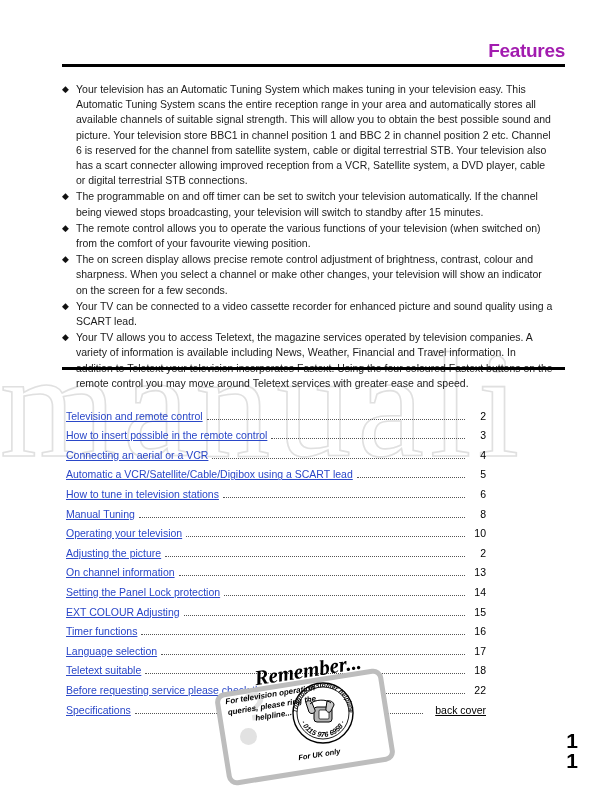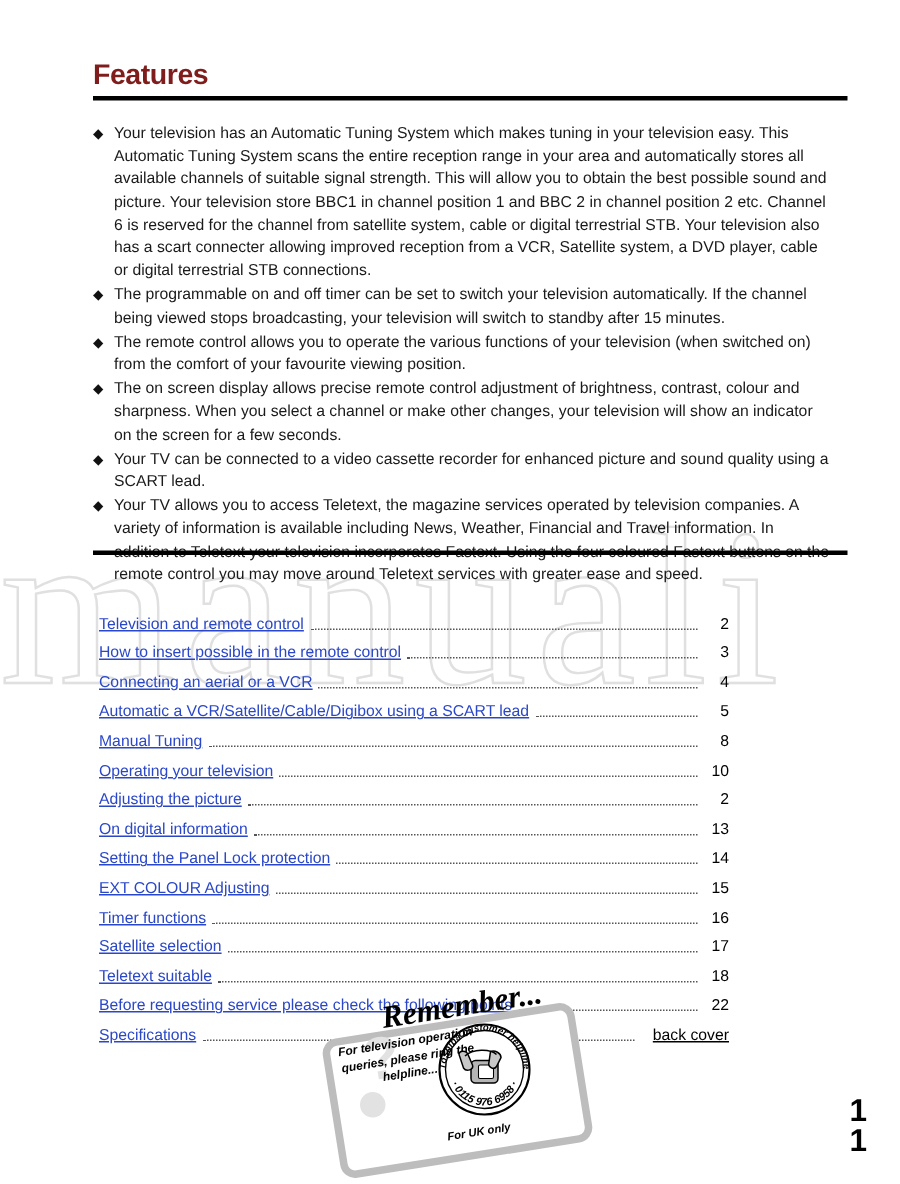--- a/index.html
+++ b/index.html
@@ -44,26 +44,26 @@
     height: 789px;
   }
 
   
   .section-head {
     position: absolute;
     left: 62px;
     width: 503px;
   }
   .section-head .title {
-    text-align: left;
+    text-align: right;
     font-size: 19px;
     font-weight: bold;
     letter-spacing: -0.3px;
     line-height: 22px;
-    color: #7f1d1d;
+    color: #a21caf;
   }
   .section-head .rule {
     margin-top: 2px;
     height: 3px;
     background: #000;
   }
 
   #head-features { top: 40px; }
   #head-contents { top: 365px; }
 
@@ -285,56 +285,61 @@
       <span class="toc-label">Connecting an aerial or a VCR</span>
       <span class="toc-dots"></span>
       <span class="toc-page">4</span>
     </div>
     <div class="toc-row">
       <span class="toc-label">Automatic a VCR/Satellite/Cable/Digibox using a SCART lead</span>
       <span class="toc-dots"></span>
       <span class="toc-page">5</span>
     </div>
     <div class="toc-row">
+      <span class="toc-label">How to tune in television stations</span>
+      <span class="toc-dots"></span>
+      <span class="toc-page">6</span>
+    </div>
+    <div class="toc-row">
       <span class="toc-label">Manual Tuning</span>
       <span class="toc-dots"></span>
       <span class="toc-page">8</span>
     </div>
     <div class="toc-row">
       <span class="toc-label">Operating your television</span>
       <span class="toc-dots"></span>
       <span class="toc-page">10</span>
     </div>
     <div class="toc-row">
       <span class="toc-label">Adjusting the picture</span>
       <span class="toc-dots"></span>
       <span class="toc-page">2</span>
     </div>
     <div class="toc-row">
-      <span class="toc-label">On digital information</span>
+      <span class="toc-label">On channel information</span>
       <span class="toc-dots"></span>
       <span class="toc-page">13</span>
     </div>
     <div class="toc-row">
       <span class="toc-label">Setting the Panel Lock protection</span>
       <span class="toc-dots"></span>
       <span class="toc-page">14</span>
     </div>
     <div class="toc-row">
       <span class="toc-label">EXT COLOUR Adjusting</span>
       <span class="toc-dots"></span>
       <span class="toc-page">15</span>
     </div>
     <div class="toc-row">
       <span class="toc-label">Timer functions</span>
       <span class="toc-dots"></span>
       <span class="toc-page">16</span>
     </div>
     <div class="toc-row">
-      <span class="toc-label">Satellite selection</span>
+      <span class="toc-label">Language selection</span>
       <span class="toc-dots"></span>
       <span class="toc-page">17</span>
     </div>
     <div class="toc-row">
       <span class="toc-label">Teletext suitable</span>
       <span class="toc-dots"></span>
       <span class="toc-page">18</span>
     </div>
     <div class="toc-row">
       <span class="toc-label">Before requesting service please check the following points</span>

